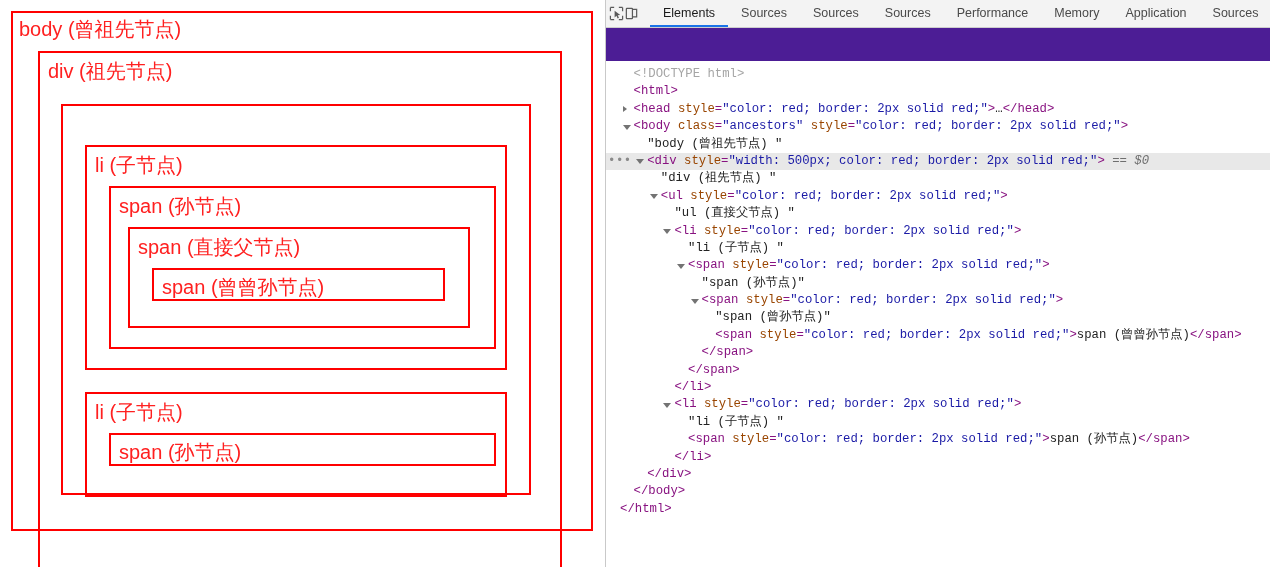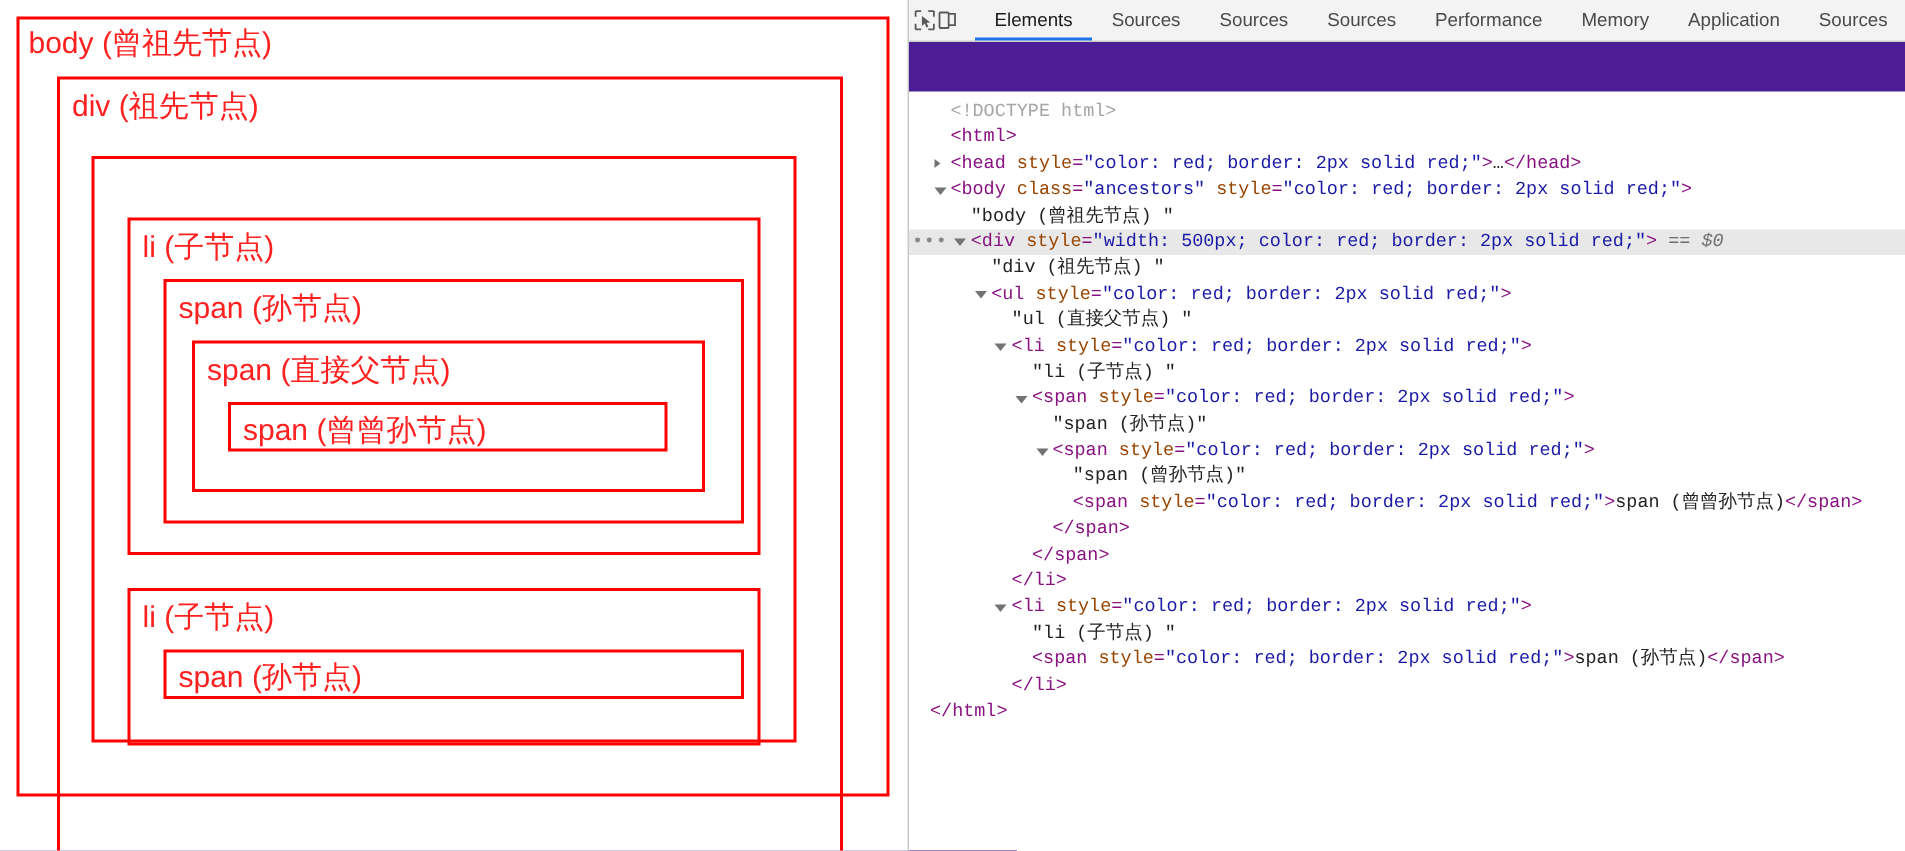--- a/index.html
+++ b/index.html
@@ -323,17 +323,19 @@
         <div class="dom-row" style="padding-left: 95.6px;"><span class="tri open" style="left:84.6px"></span><span class="t-tag">&lt;span</span> <span class="t-attr">style</span><span class="t-punct">=</span><span class="t-val">"color: red; border: 2px solid red;"</span><span class="t-tag">&gt;</span></div>
         <div class="dom-row" style="padding-left: 109.2px;"><span class="t-text">"span (曾孙节点)"</span></div>
         <div class="dom-row" style="padding-left: 109.2px;"><span class="t-tag">&lt;span</span> <span class="t-attr">style</span><span class="t-punct">=</span><span class="t-val">"color: red; border: 2px solid red;"</span><span class="t-tag">&gt;</span><span class="t-text">span (曾曾孙节点)</span><span class="t-tag">&lt;/span&gt;</span></div>
         <div class="dom-row" style="padding-left: 95.6px;"><span class="t-tag">&lt;/span&gt;</span></div>
         <div class="dom-row" style="padding-left: 82px;"><span class="t-tag">&lt;/span&gt;</span></div>
         <div class="dom-row" style="padding-left: 68.4px;"><span class="t-tag">&lt;/li&gt;</span></div>
         <div class="dom-row" style="padding-left: 68.4px;"><span class="tri open" style="left:57.400000000000006px"></span><span class="t-tag">&lt;li</span> <span class="t-attr">style</span><span class="t-punct">=</span><span class="t-val">"color: red; border: 2px solid red;"</span><span class="t-tag">&gt;</span></div>
         <div class="dom-row" style="padding-left: 82px;"><span class="t-text">"li (子节点) "</span></div>
         <div class="dom-row" style="padding-left: 82px;"><span class="t-tag">&lt;span</span> <span class="t-attr">style</span><span class="t-punct">=</span><span class="t-val">"color: red; border: 2px solid red;"</span><span class="t-tag">&gt;</span><span class="t-text">span (孙节点)</span><span class="t-tag">&lt;/span&gt;</span></div>
         <div class="dom-row" style="padding-left: 68.4px;"><span class="t-tag">&lt;/li&gt;</span></div>
+        <div class="dom-row" style="padding-left: 41.2px;"><span class="t-tag">&lt;/div&gt;</span></div>
+        <div class="dom-row" style="padding-left: 27.6px;"><span class="t-tag">&lt;/body&gt;</span></div>
         <div class="dom-row" style="padding-left: 14px;"><span class="t-tag">&lt;/html&gt;</span></div>
       </div>
 
   </div>
 </div>
 
 </body></html>

